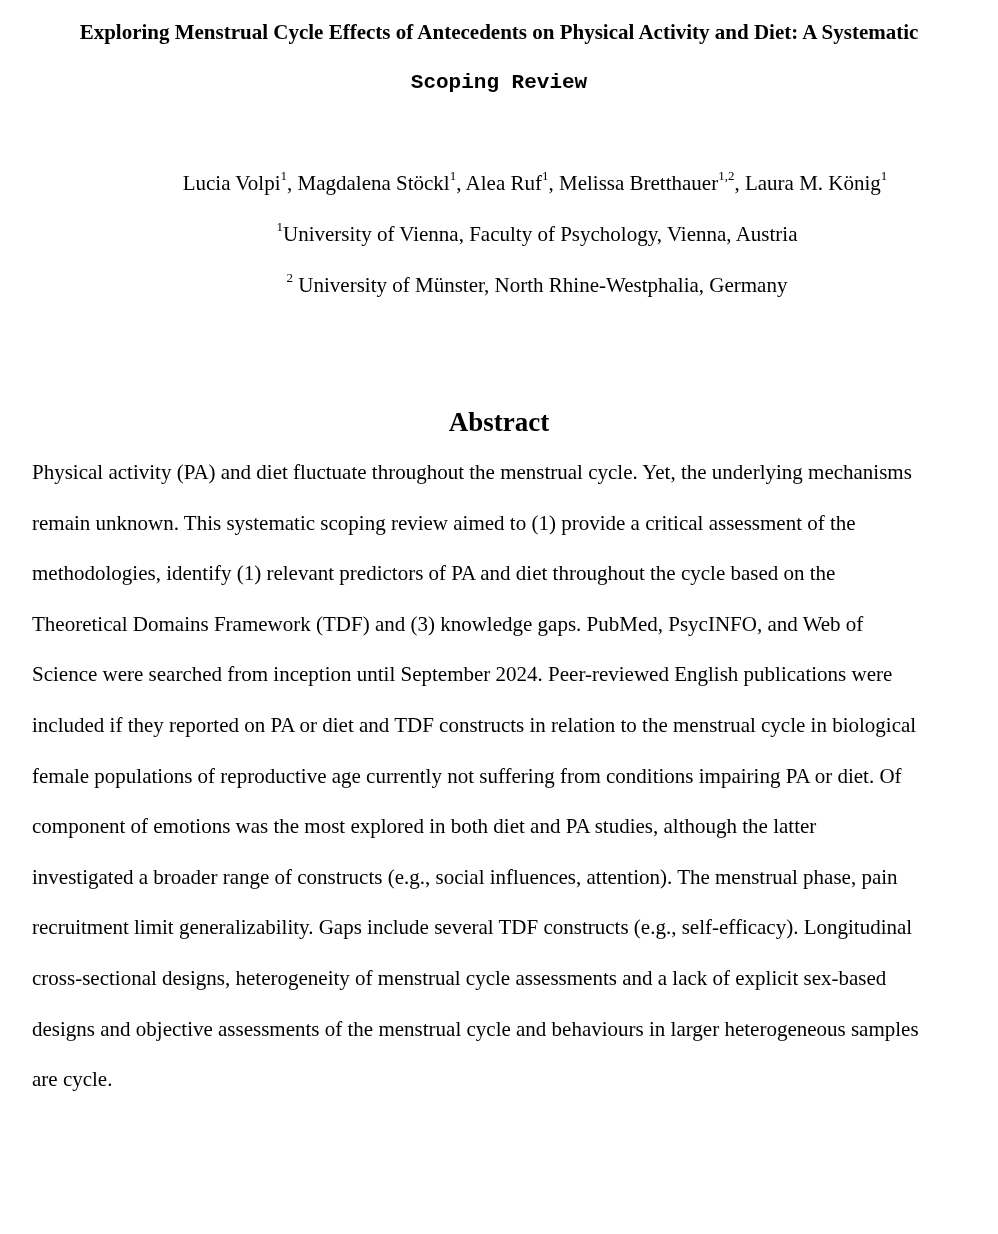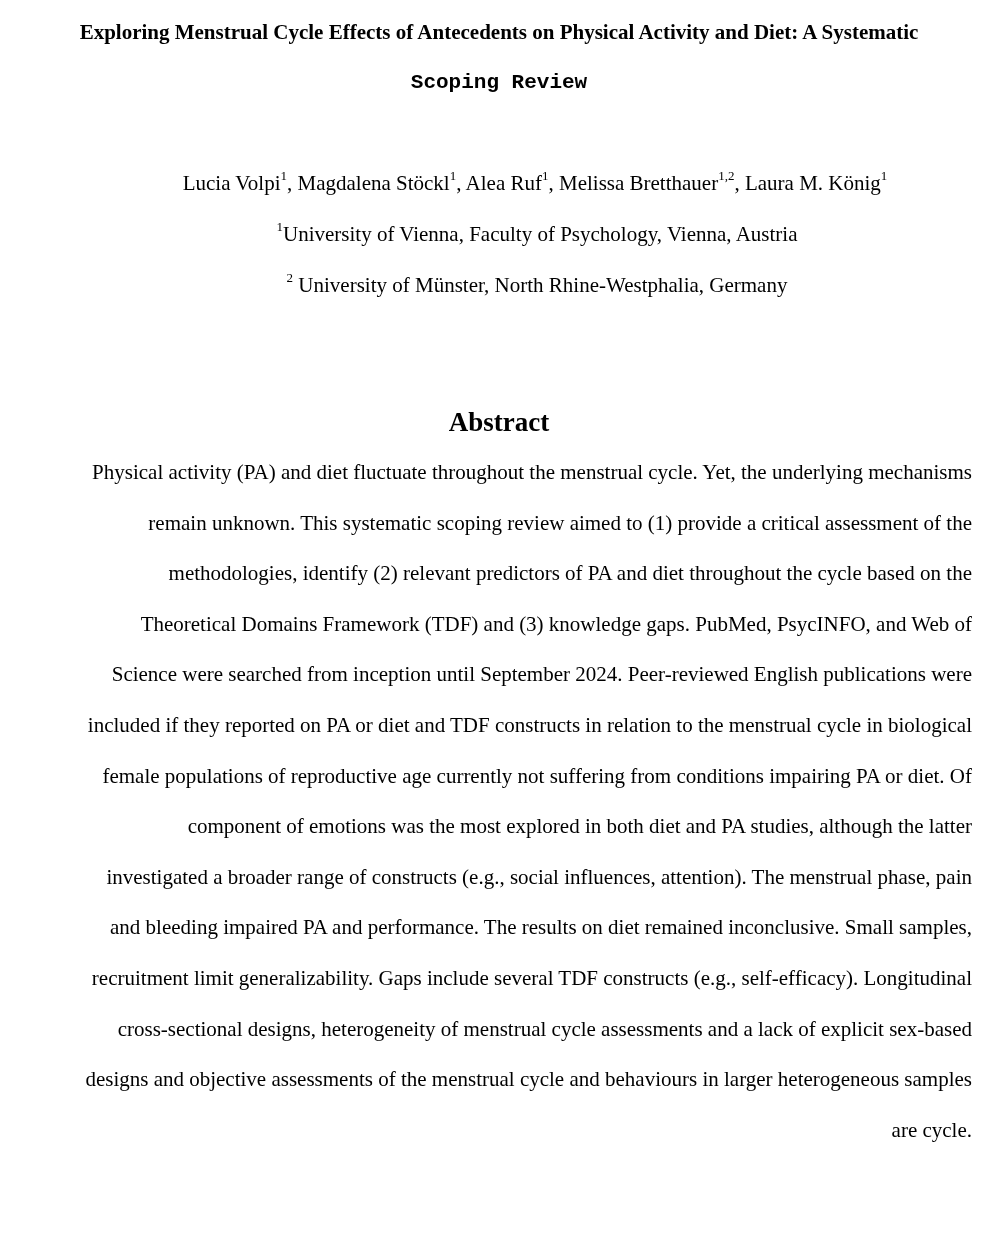--- a/index.html
+++ b/index.html
@@ -72,21 +72,20 @@
       top: 459px;
       left: 32px;
       width: 940px;
     }
     .abstract-line {
       display: block;
       font-size: 21px;
       height: 50.6px;
       line-height: 26px;
       white-space: nowrap;
-      text-align: right;
     }
   </style>
 </head>
 <body>
 
 <div class="page">
 
   <div class="title-line l1">Exploring Menstrual Cycle Effects of Antecedents on Physical Activity and Diet: A Systematic</div>
   <div class="title-line l2">Scoping Review</div>
 
@@ -100,27 +99,26 @@
 
   <div class="centered-line affil-2">
     <sup>2</sup><span style="white-space:pre;"> University of Münster, North Rhine-Westphalia, Germany</span>
   </div>
 
   <div class="abstract-heading">Abstract</div>
 
   <div class="abstract-body">
     <span class="abstract-line">Physical activity (PA) and diet fluctuate throughout the menstrual cycle. Yet, the underlying mechanisms</span>
     <span class="abstract-line">remain unknown. This systematic scoping review aimed to (1) provide a critical assessment of the</span>
-    <span class="abstract-line">methodologies, identify (2) relevant predictors of PA and diet throughout the cycle based on the</span>
+    <span class="abstract-line">methodologies, identify (1) relevant predictors of PA and diet throughout the cycle based on the</span>
     <span class="abstract-line">Theoretical Domains Framework (TDF) and (3) knowledge gaps. PubMed, PsycINFO, and Web of</span>
     <span class="abstract-line">Science were searched from inception until September 2024. Peer-reviewed English publications were</span>
     <span class="abstract-line">included if they reported on PA or diet and TDF constructs in relation to the menstrual cycle in biological</span>
     <span class="abstract-line">female populations of reproductive age currently not suffering from conditions impairing PA or diet. Of</span>
     <span class="abstract-line">component of emotions was the most explored in both diet and PA studies, although the latter</span>
     <span class="abstract-line">investigated a broader range of constructs (e.g., social influences, attention). The menstrual phase, pain</span>
-    <span class="abstract-line">and bleeding impaired PA and performance. The results on diet remained inconclusive. Small samples,</span>
     <span class="abstract-line">recruitment limit generalizability. Gaps include several TDF constructs (e.g., self-efficacy). Longitudinal</span>
     <span class="abstract-line">cross-sectional designs, heterogeneity of menstrual cycle assessments and a lack of explicit sex-based</span>
     <span class="abstract-line">designs and objective assessments of the menstrual cycle and behaviours in larger heterogeneous samples</span>
     <span class="abstract-line">are cycle.</span>
   </div>
 
 </div>
 
 </body></html>

